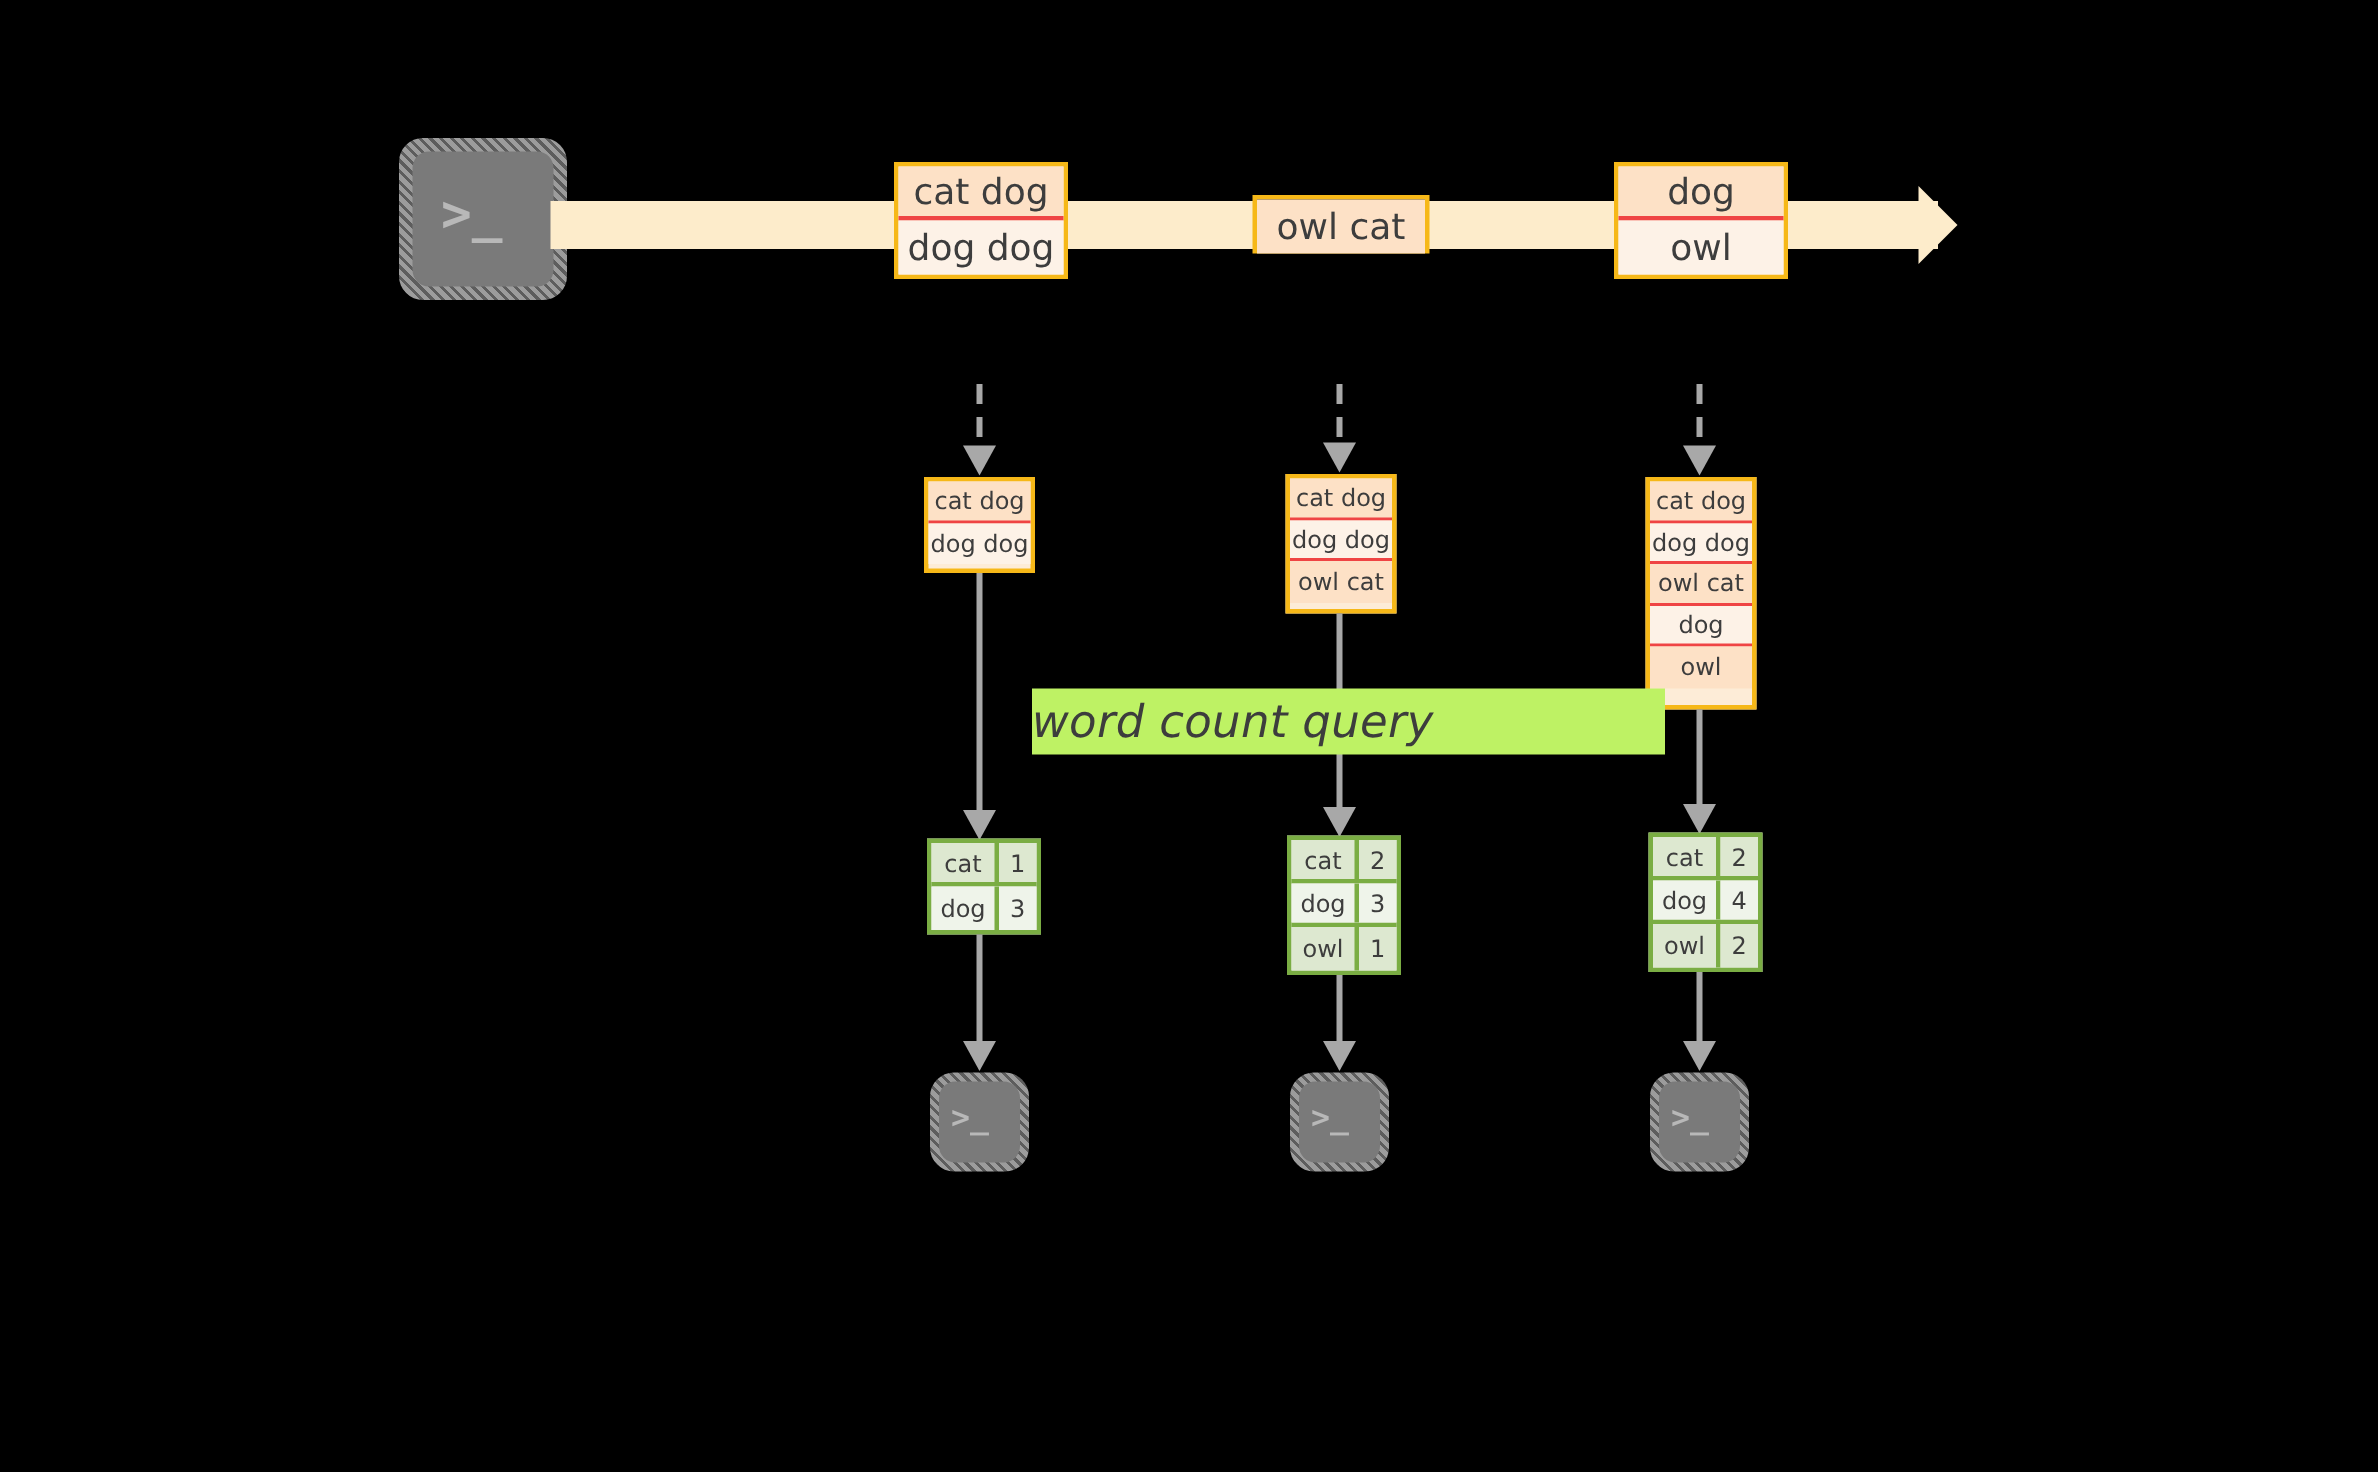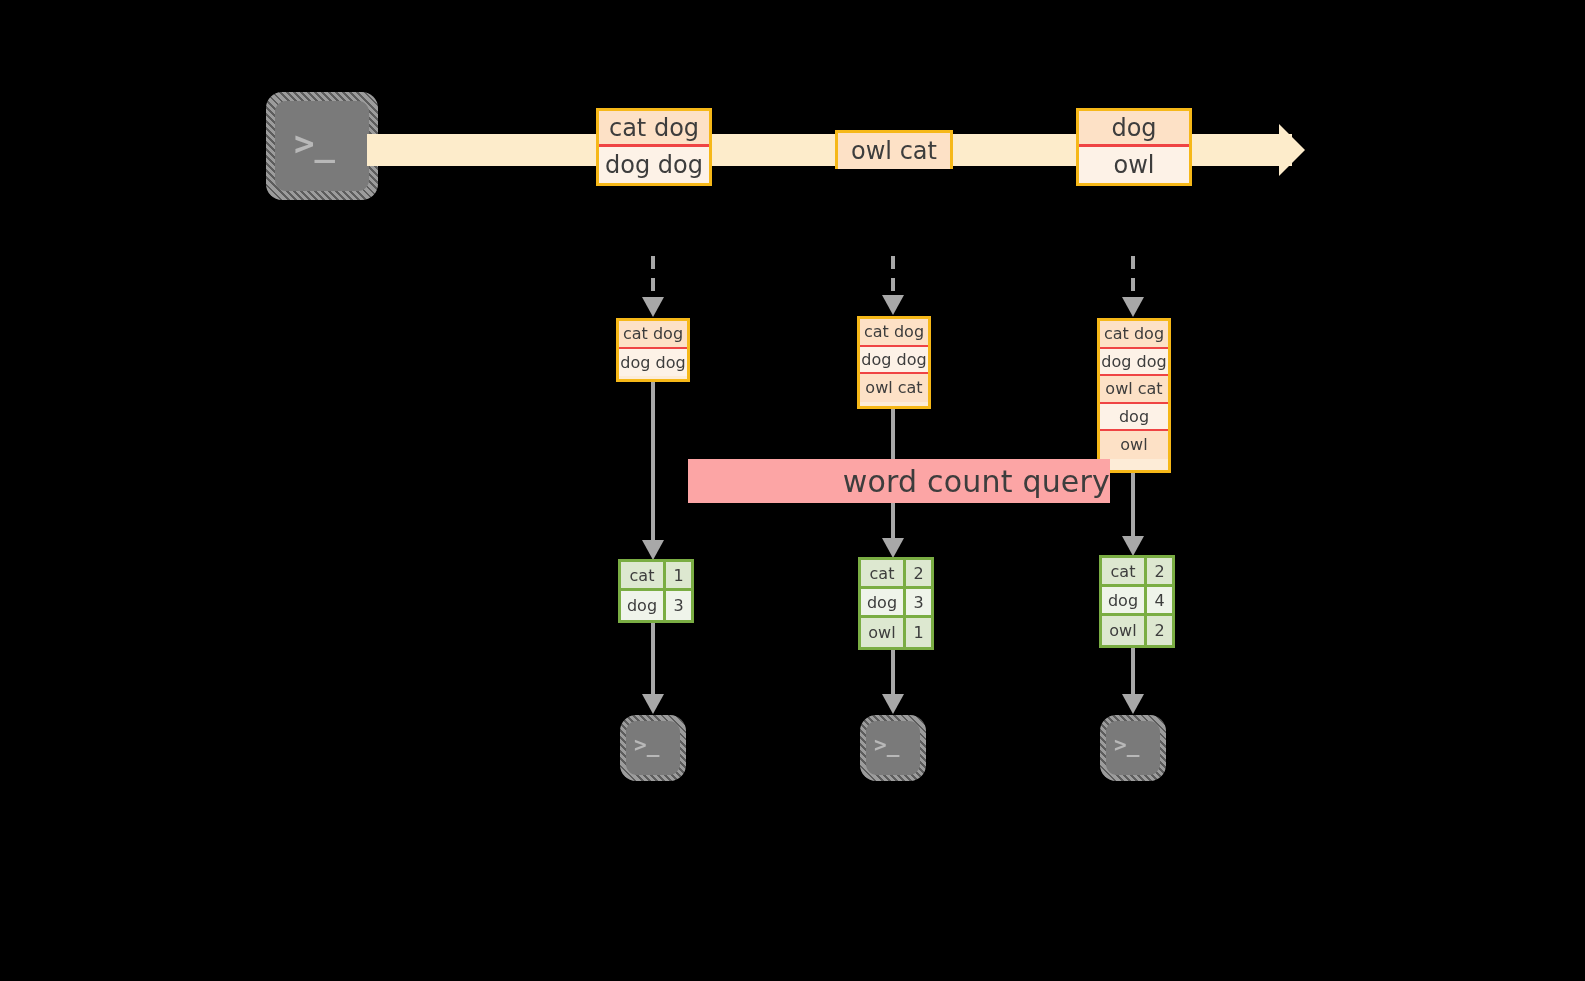--- a/index.html
+++ b/index.html
@@ -121,28 +121,29 @@
     position: absolute;
     width: 0; height: 0;
     border-left: 11px solid transparent;
     border-right: 11px solid transparent;
     border-top: 20px solid #a8a8a8;
   }
 
   
   .query-label {
     position: absolute;
-    background: #fca5a5;
+    background: #bef264;
     color: #3d3d3d;
     display: flex;
     align-items: center;
-    justify-content: flex-end;
+    justify-content: flex-start;
     font-size: 30px;
     white-space: nowrap;
     letter-spacing: 0.2px;
+    font-style: italic;
   }
 </style>
 </head>
 <body>
 
 <div id="stage">
 
   <div class="terminal-hatch" style="left:266px; top:92px; width:112px; height:108px;">
     <div class="terminal-inner" style="left:9px; top:9px; right:9px; bottom:9px;"></div>
     <div class="term-glyph" style="left:28px; top:34px; font-size:34px;">&gt;_</div>

